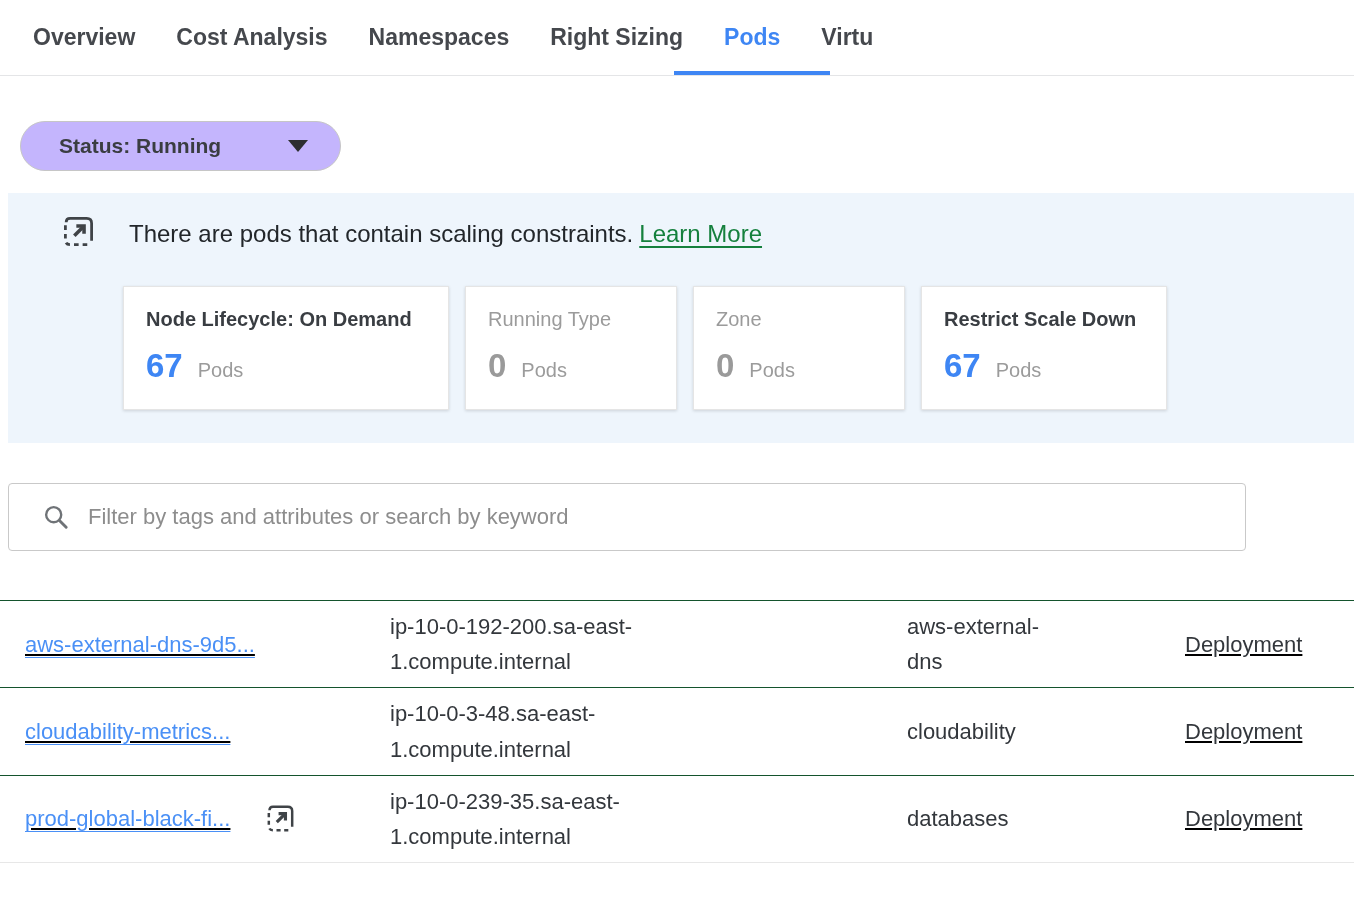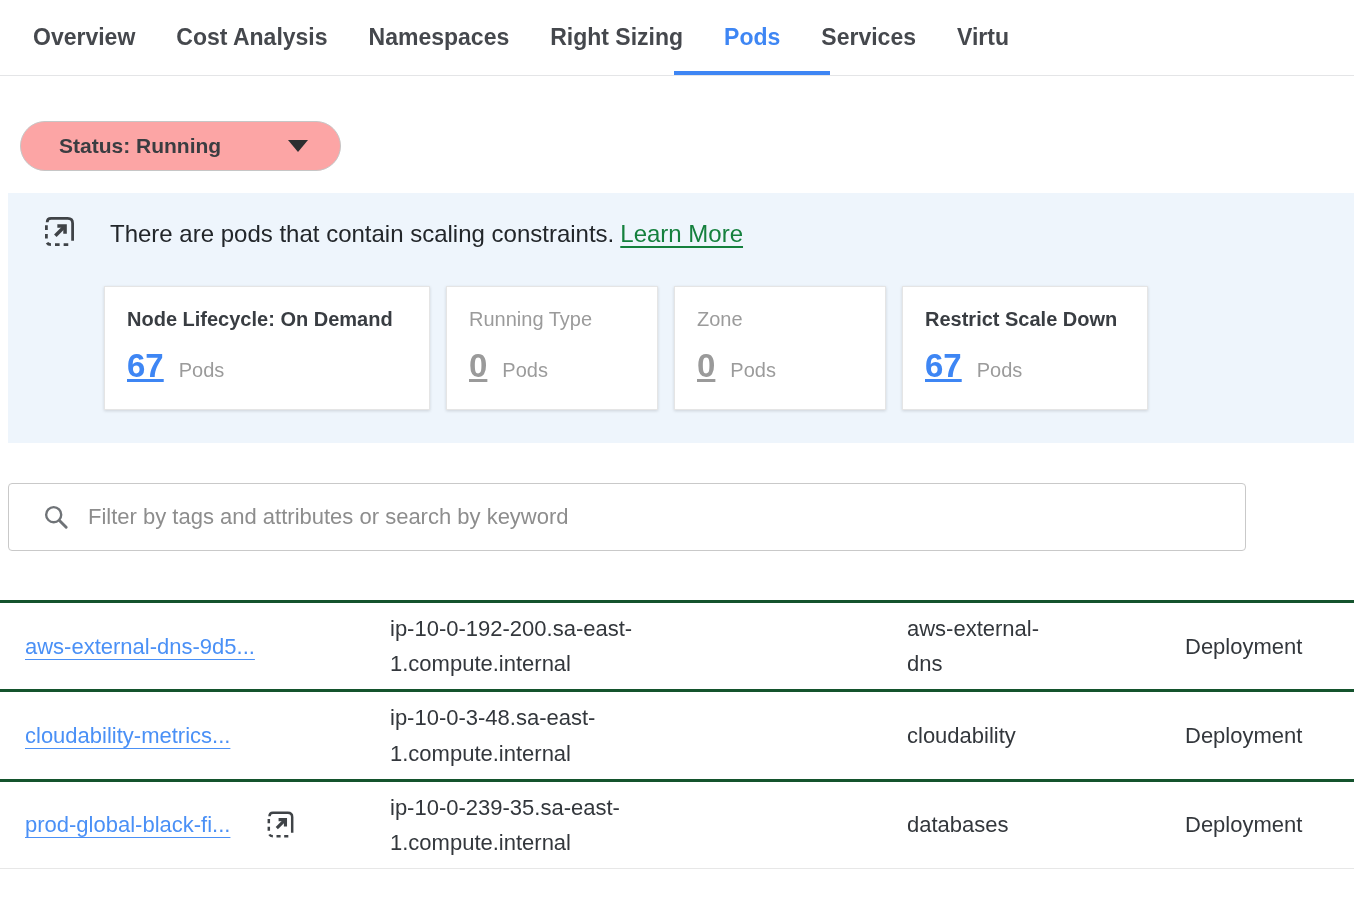--- a/index.html
+++ b/index.html
@@ -11,80 +11,79 @@
             padding-left:33px; gap:41px; }
   .tab { position:relative; display:flex; align-items:center; font-size:23px; font-weight:600;
          color:#45484d; white-space:nowrap; cursor:pointer; }
   .tab.active { color:#3e86f4; }
   .tab.active::after { content:""; position:absolute; left:-50px; right:-50px; bottom:0;
                        height:4px; background:#3e86f4; }
 
   
   .pill { margin:45px 0 0 20px; width:321px; height:50px; border:1.5px solid #c6c6c6;
           border-radius:26px; display:flex; align-items:center; justify-content:space-between;
-          padding:0 32px 0 38px; cursor:pointer; background:#fca5a5; }
+          padding:0 32px 0 38px; cursor:pointer; background:#c4b5fd; }
   .pill-label { font-size:21px; font-weight:600; color:#3a3d41; }
   .caret-down { width:0; height:0; border-left:10px solid transparent;
                 border-right:10px solid transparent; border-top:12px solid #2c2e30; }
 
   
-  .banner { margin:22px 0 0 8px; width:1346px; height:250px; background:#eef5fc; padding:20px 0 0 33px; }
+  .banner { margin:22px 0 0 8px; width:1346px; height:250px; background:#eef5fc; padding:20px 0 0 52px; }
   .banner-msg { display:flex; align-items:center; }
   .scale-icon { flex:0 0 auto; }
   .banner-text { font-size:24px; color:#22262a; margin-left:32px; }
   .banner-link { font-size:24px; color:#15803d; margin-left:6px; text-decoration:underline;
                  text-underline-offset:4px; cursor:pointer; }
 
   .cards { display:flex; gap:16px; margin:32px 0 0 63px; }
   .card { background:#fff; height:124px; border:1px solid #e5e5e5; box-shadow:0 1px 3px rgba(0,0,0,.14);
           padding:21px 22px; cursor:pointer; }
   .card.wide { width:326px; }
   .card.small { width:212px; }
   .card-title { font-size:20px; font-weight:600; color:#393d42; white-space:nowrap; }
   .card.dim .card-title { color:#9b9b9b; font-weight:400; }
   .card-valrow { margin-top:16px; display:flex; align-items:baseline; }
-  .card-value { font-size:33px; font-weight:600; color:#3e86f4;text-decoration:underline; }
+  .card-value { font-size:33px; font-weight:600; color:#3e86f4; }
   .card.dim .card-value { color:#9a9a9a; }
   .card-unit { font-size:20px; color:#9b9b9b; margin-left:15px; }
 
   
   .searchbox { margin:40px 8px 0 8px; width:1238px; height:68px; border:1px solid #c9c9c9;
                border-radius:4px; display:flex; align-items:center; padding:0 20px 0 34px; background:#fff; }
   .searchbox input { border:none; outline:none; flex:1; font-size:22px; color:#33373c;
                      margin-left:18px; font-family:"Liberation Sans", sans-serif; background:transparent; }
   .searchbox input::placeholder { color:#8d8d8d; opacity:1; }
 
   
   .table { margin-top:49px; }
   .thead, .trow { display:grid; grid-template-columns:365px 517px 278px 1fr; padding-left:25px; }
   .thead { height:64px; align-items:center; }
   .th { font-size:21px; font-weight:600; color:#3b3f44; display:flex; align-items:center; cursor:pointer; }
   .sort { font-size:23px; font-weight:400; color:#55585c; margin-left:24px; }
-  .trow { border-top:3px solid #14532d; align-items:center; }
+  .trow { border-top:1px solid #14532d; align-items:center;text-decoration:underline; }
   .trow.r1 { min-height:85px; }
   .trow.r2, .trow.r3 { min-height:80px; }
   .trow:last-child { border-bottom:1px solid #e7e7e7; }
   .cell { font-size:22px; color:#33373c; line-height:1.6; padding:8px 0; }
   .pod-cell { display:flex; align-items:center; }
   .pod-link { color:#4a90f6; text-decoration:underline; text-underline-offset:5px;
               text-decoration-thickness:1px; cursor:pointer; white-space:nowrap; }
   .row-scale-icon { margin-left:34px; display:inline-flex; }
   .node-text { display:inline-block; max-width:256px; }
   .ns-text { display:inline-block; max-width:152px; }
 </style>
 </head>
 <body>
 
 <nav class="tabbar">
   <div class="tab">Overview</div>
   <div class="tab">Cost Analysis</div>
   <div class="tab">Namespaces</div>
   <div class="tab">Right Sizing</div>
   <div class="tab active">Pods</div>
-  <div class="tab">Services</div>
   <div class="tab">Virtu</div>
 </nav>
 
 <div class="pill">
   <span class="pill-label">Status: Running</span>
   <span class="caret-down"></span>
 </div>
 
 <section class="banner">
   <div class="banner-msg">

